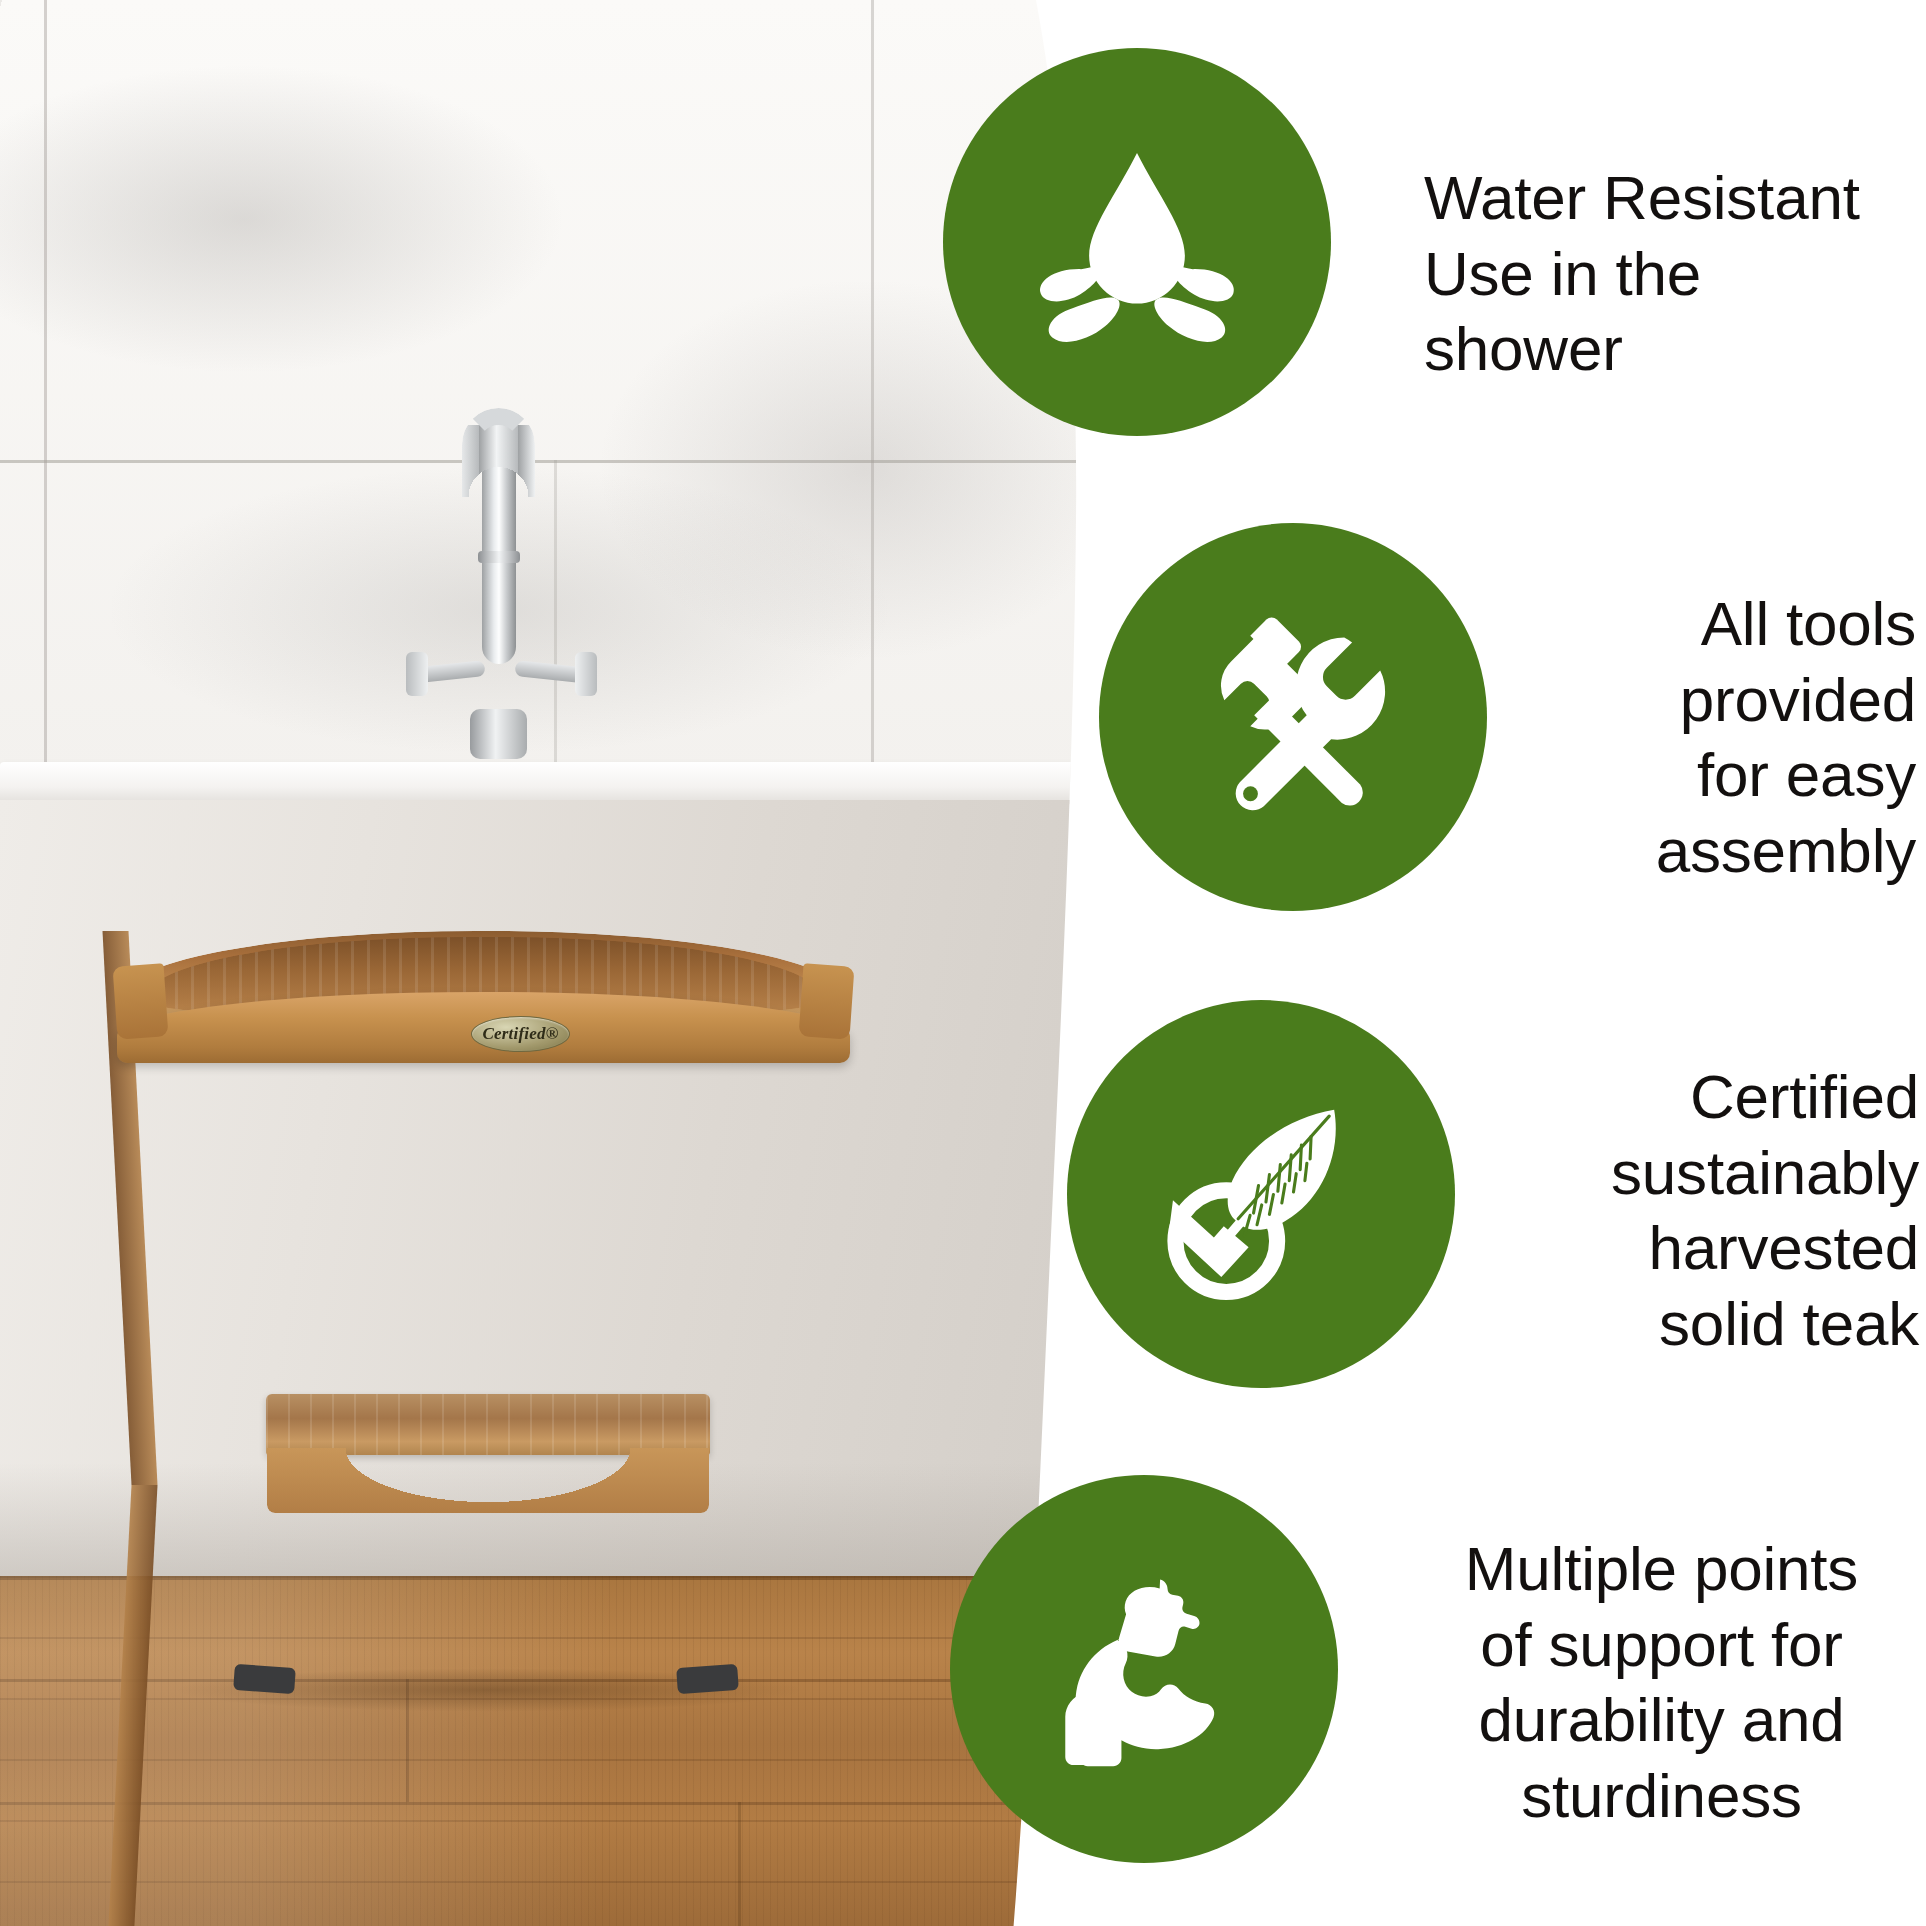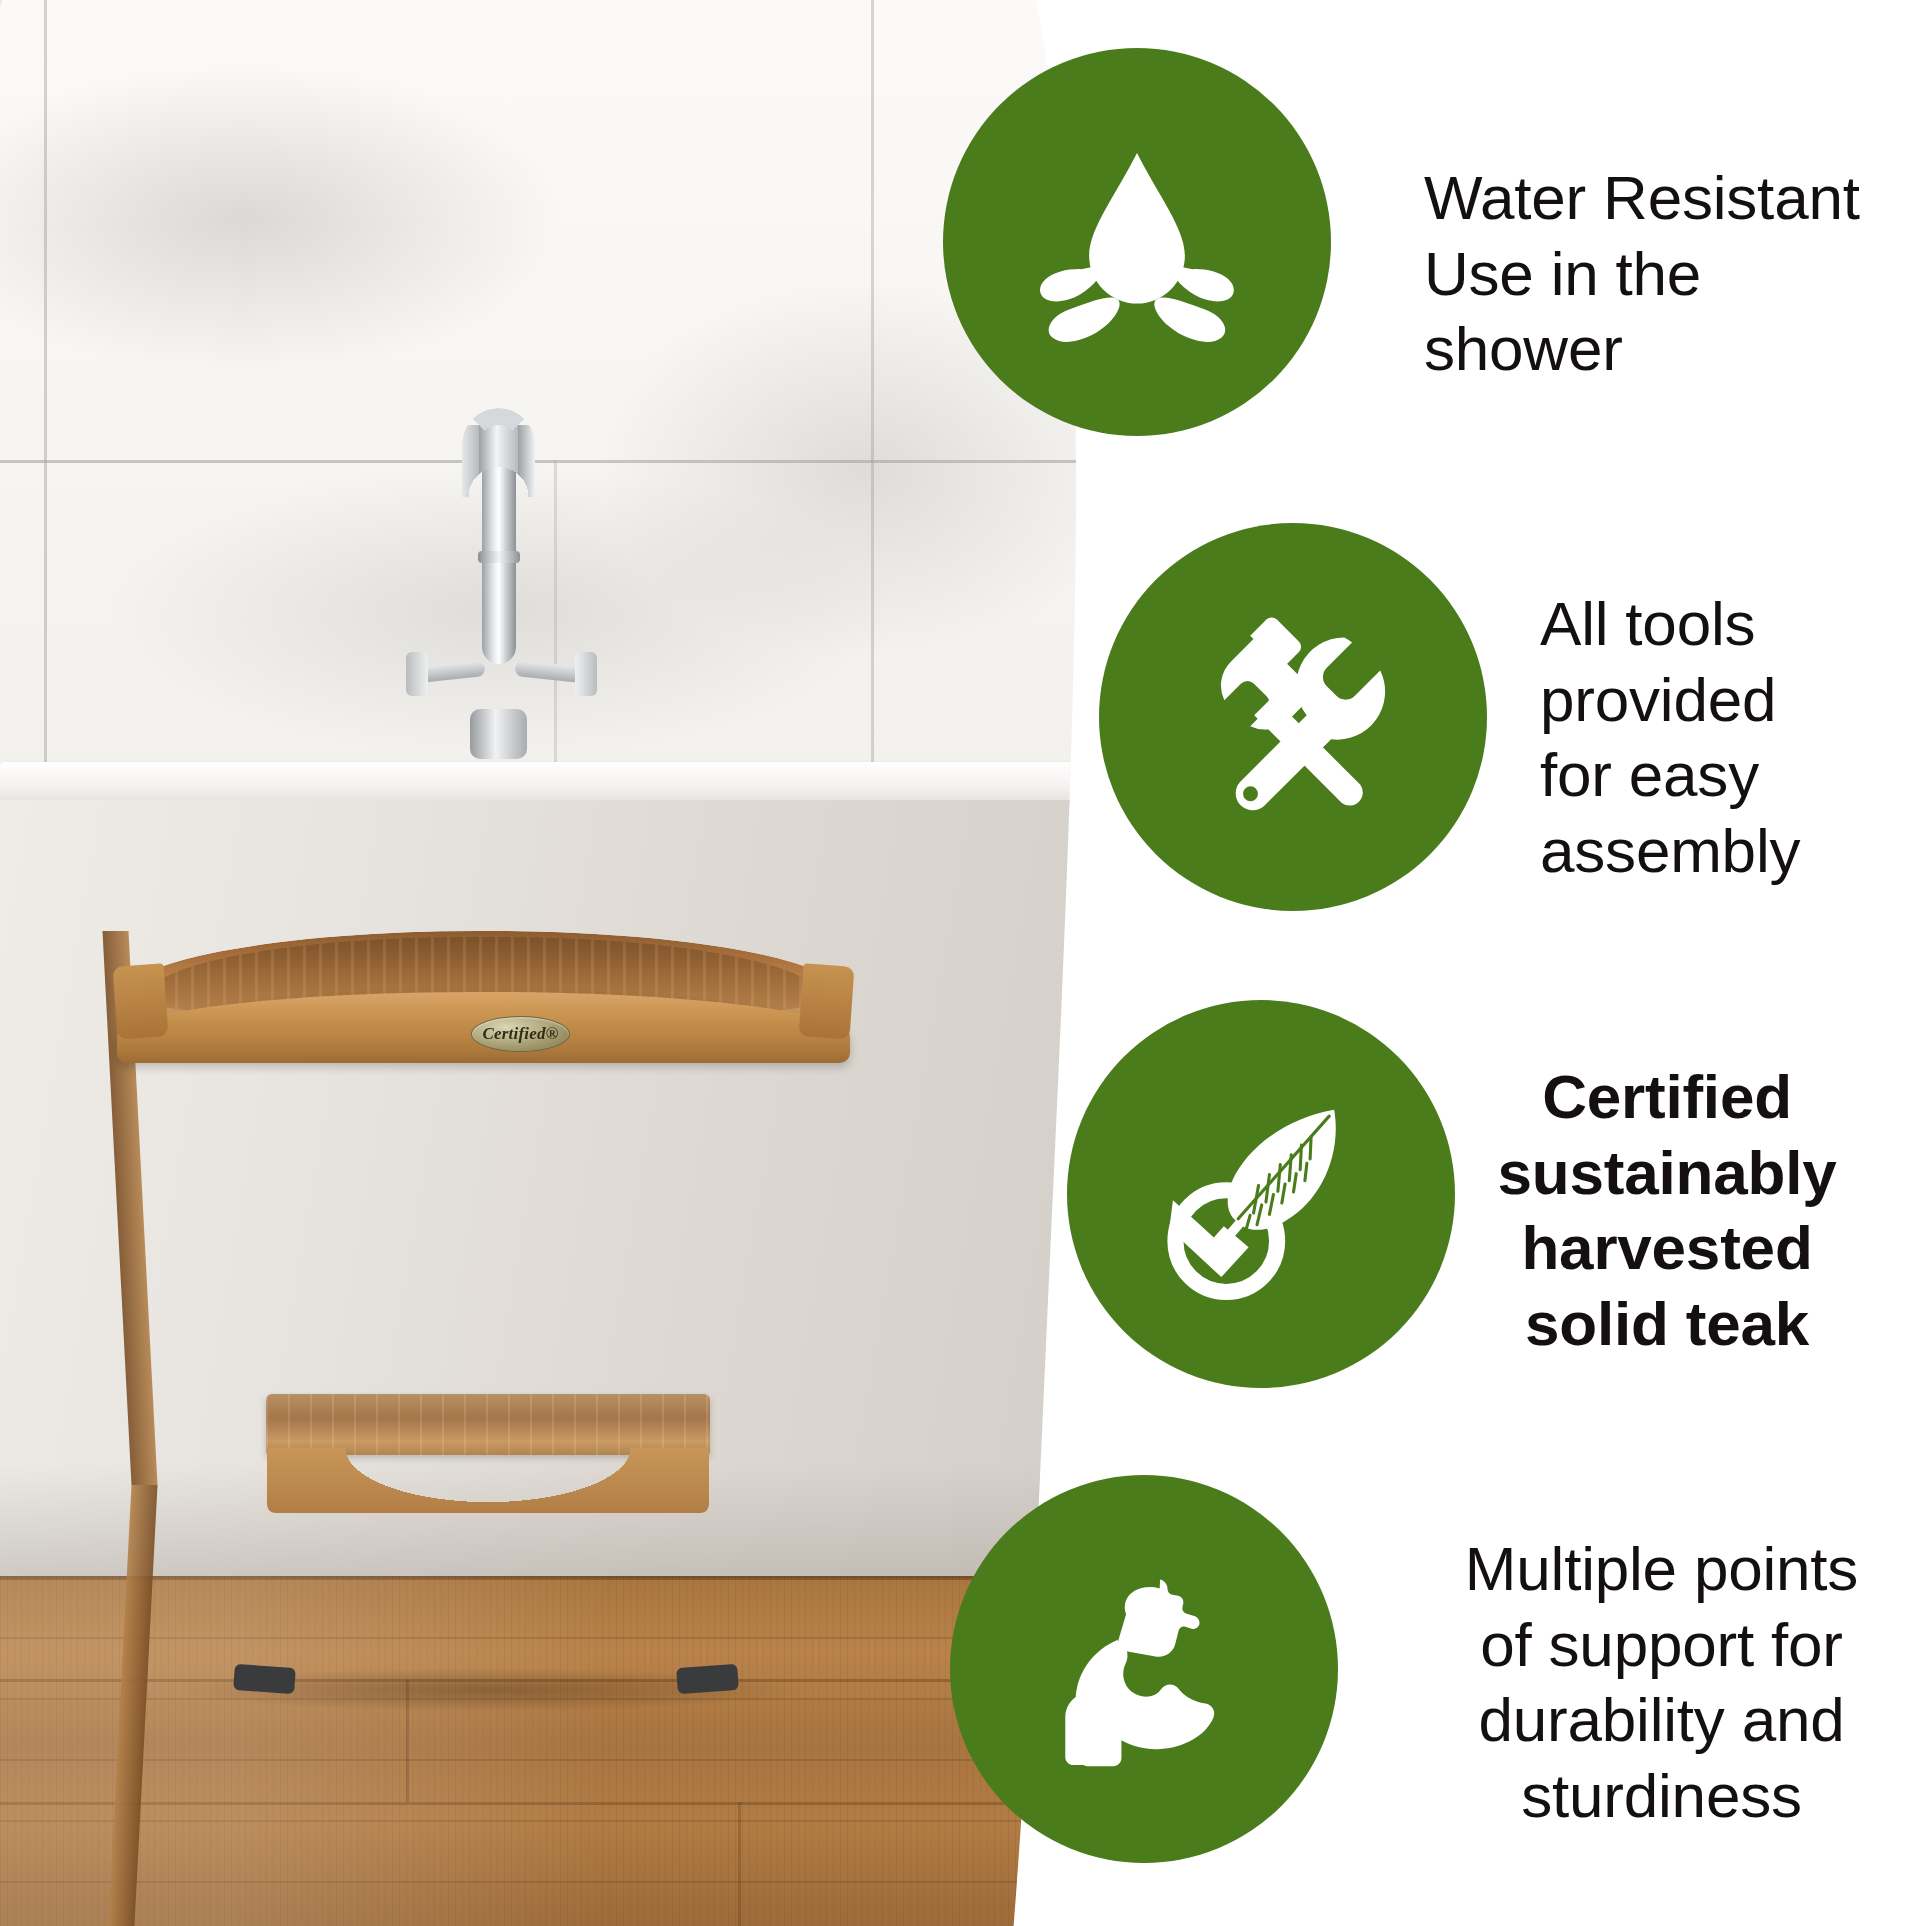--- a/index.html
+++ b/index.html
@@ -170,24 +170,24 @@
     line-height:1.22;
     letter-spacing:-0.2px;
     white-space:pre-line;
   }
 
   
   #f1 .circle{ left:943px;  top:48px;   width:388px; height:388px; }
   #f1 .ftext { left:1424px; top:160px;  width:475px; text-align:left; }
 
   #f2 .circle{ left:1099px; top:523px;  width:388px; height:388px; }
-  #f2 .ftext { left:1540px; top:586px;  width:376px; text-align:left; }
+  #f2 .ftext { left:1540px; top:586px;  width:376px; text-align:right; }
 
   #f3 .circle{ left:1067px; top:1000px; width:388px; height:388px; }
-  #f3 .ftext { left:1474px; top:1059px; width:386px; text-align:center;font-weight:bold; }
+  #f3 .ftext { left:1533px; top:1059px; width:386px; text-align:right; }
 
   #f4 .circle{ left:950px;  top:1475px; width:388px; height:388px; }
   #f4 .ftext { left:1404px; top:1531px; width:515px; text-align:center; }
 </style>
 </head>
 <body>
 
 <div id="stage">
 
   <div class="photo-wrap">

